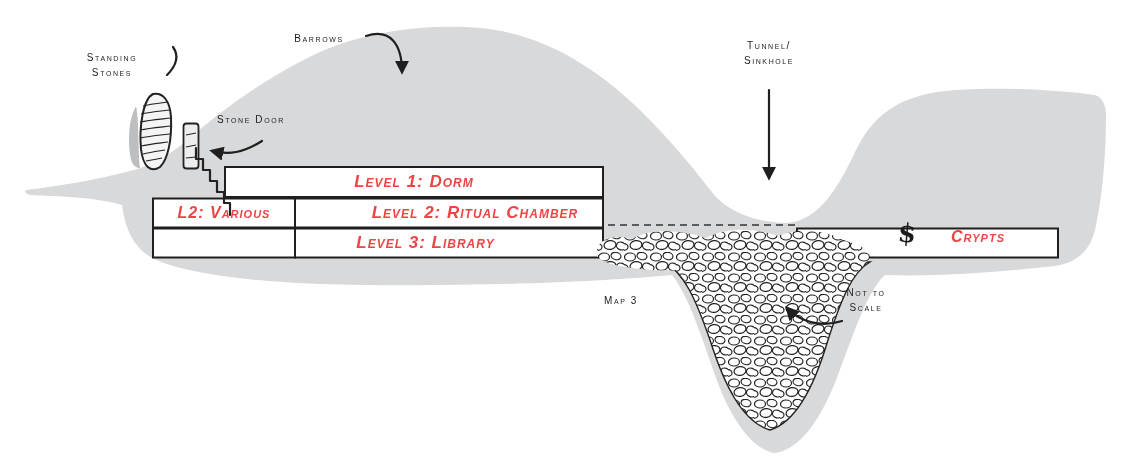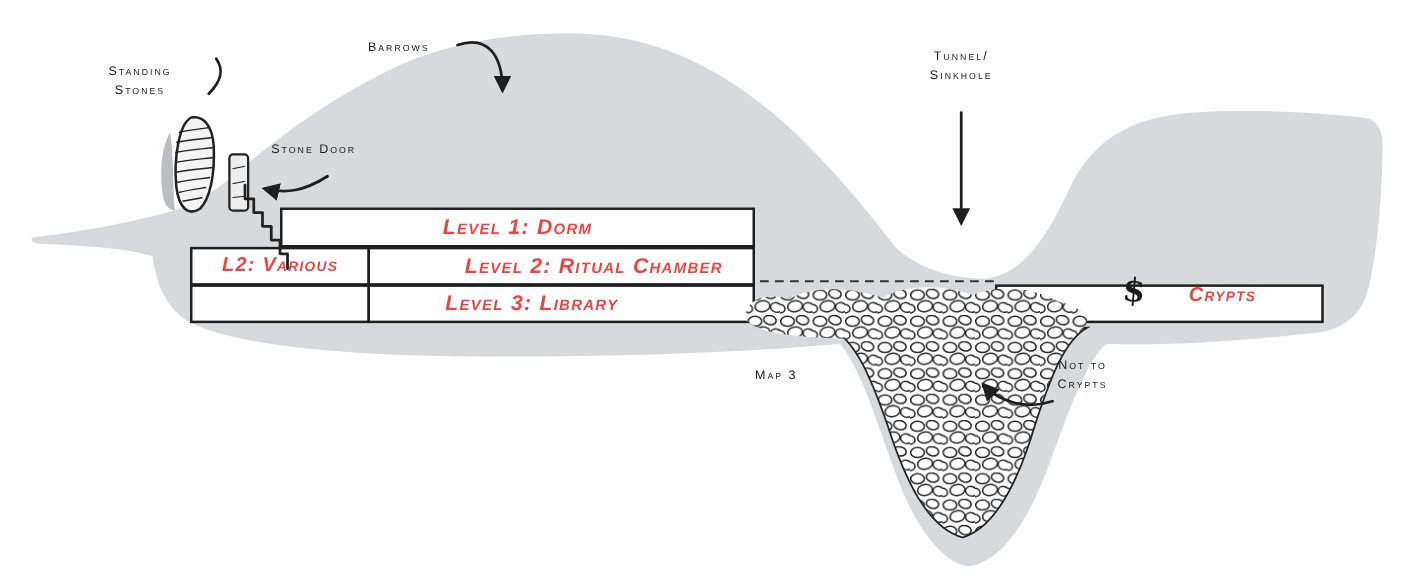--- a/index.html
+++ b/index.html
@@ -134,21 +134,21 @@
   <div class="lbl center" style="left:266px;top:31px;width:106px;">Barrows</div>
 
   <div class="lbl center" style="left:710px;top:38px;width:118px;">Tunnel/
 Sinkhole</div>
 
   <div class="lbl nowrap" style="left:217px;top:112px;">Stone Door</div>
 
   <div class="lbl nowrap" style="left:604px;top:293px;">Map 3</div>
 
   <div class="lbl center" style="left:820px;top:285px;width:92px;">Not to
-Crypts</div>
+Scale</div>
 
   <div class="treasure" style="left:898px;top:218px;">$</div>
 
   <div class="boxlbl" style="left:225px;top:167px;width:378px;height:30px;">Level 1: Dorm</div>
 
   <div class="boxlbl small" style="left:153px;top:198px;width:142px;height:29px;">L2: Various</div>
 
   <div class="boxlbl" style="left:295px;top:198px;width:360px;height:29px;">Level 2: Ritual Chamber</div>
 
 

